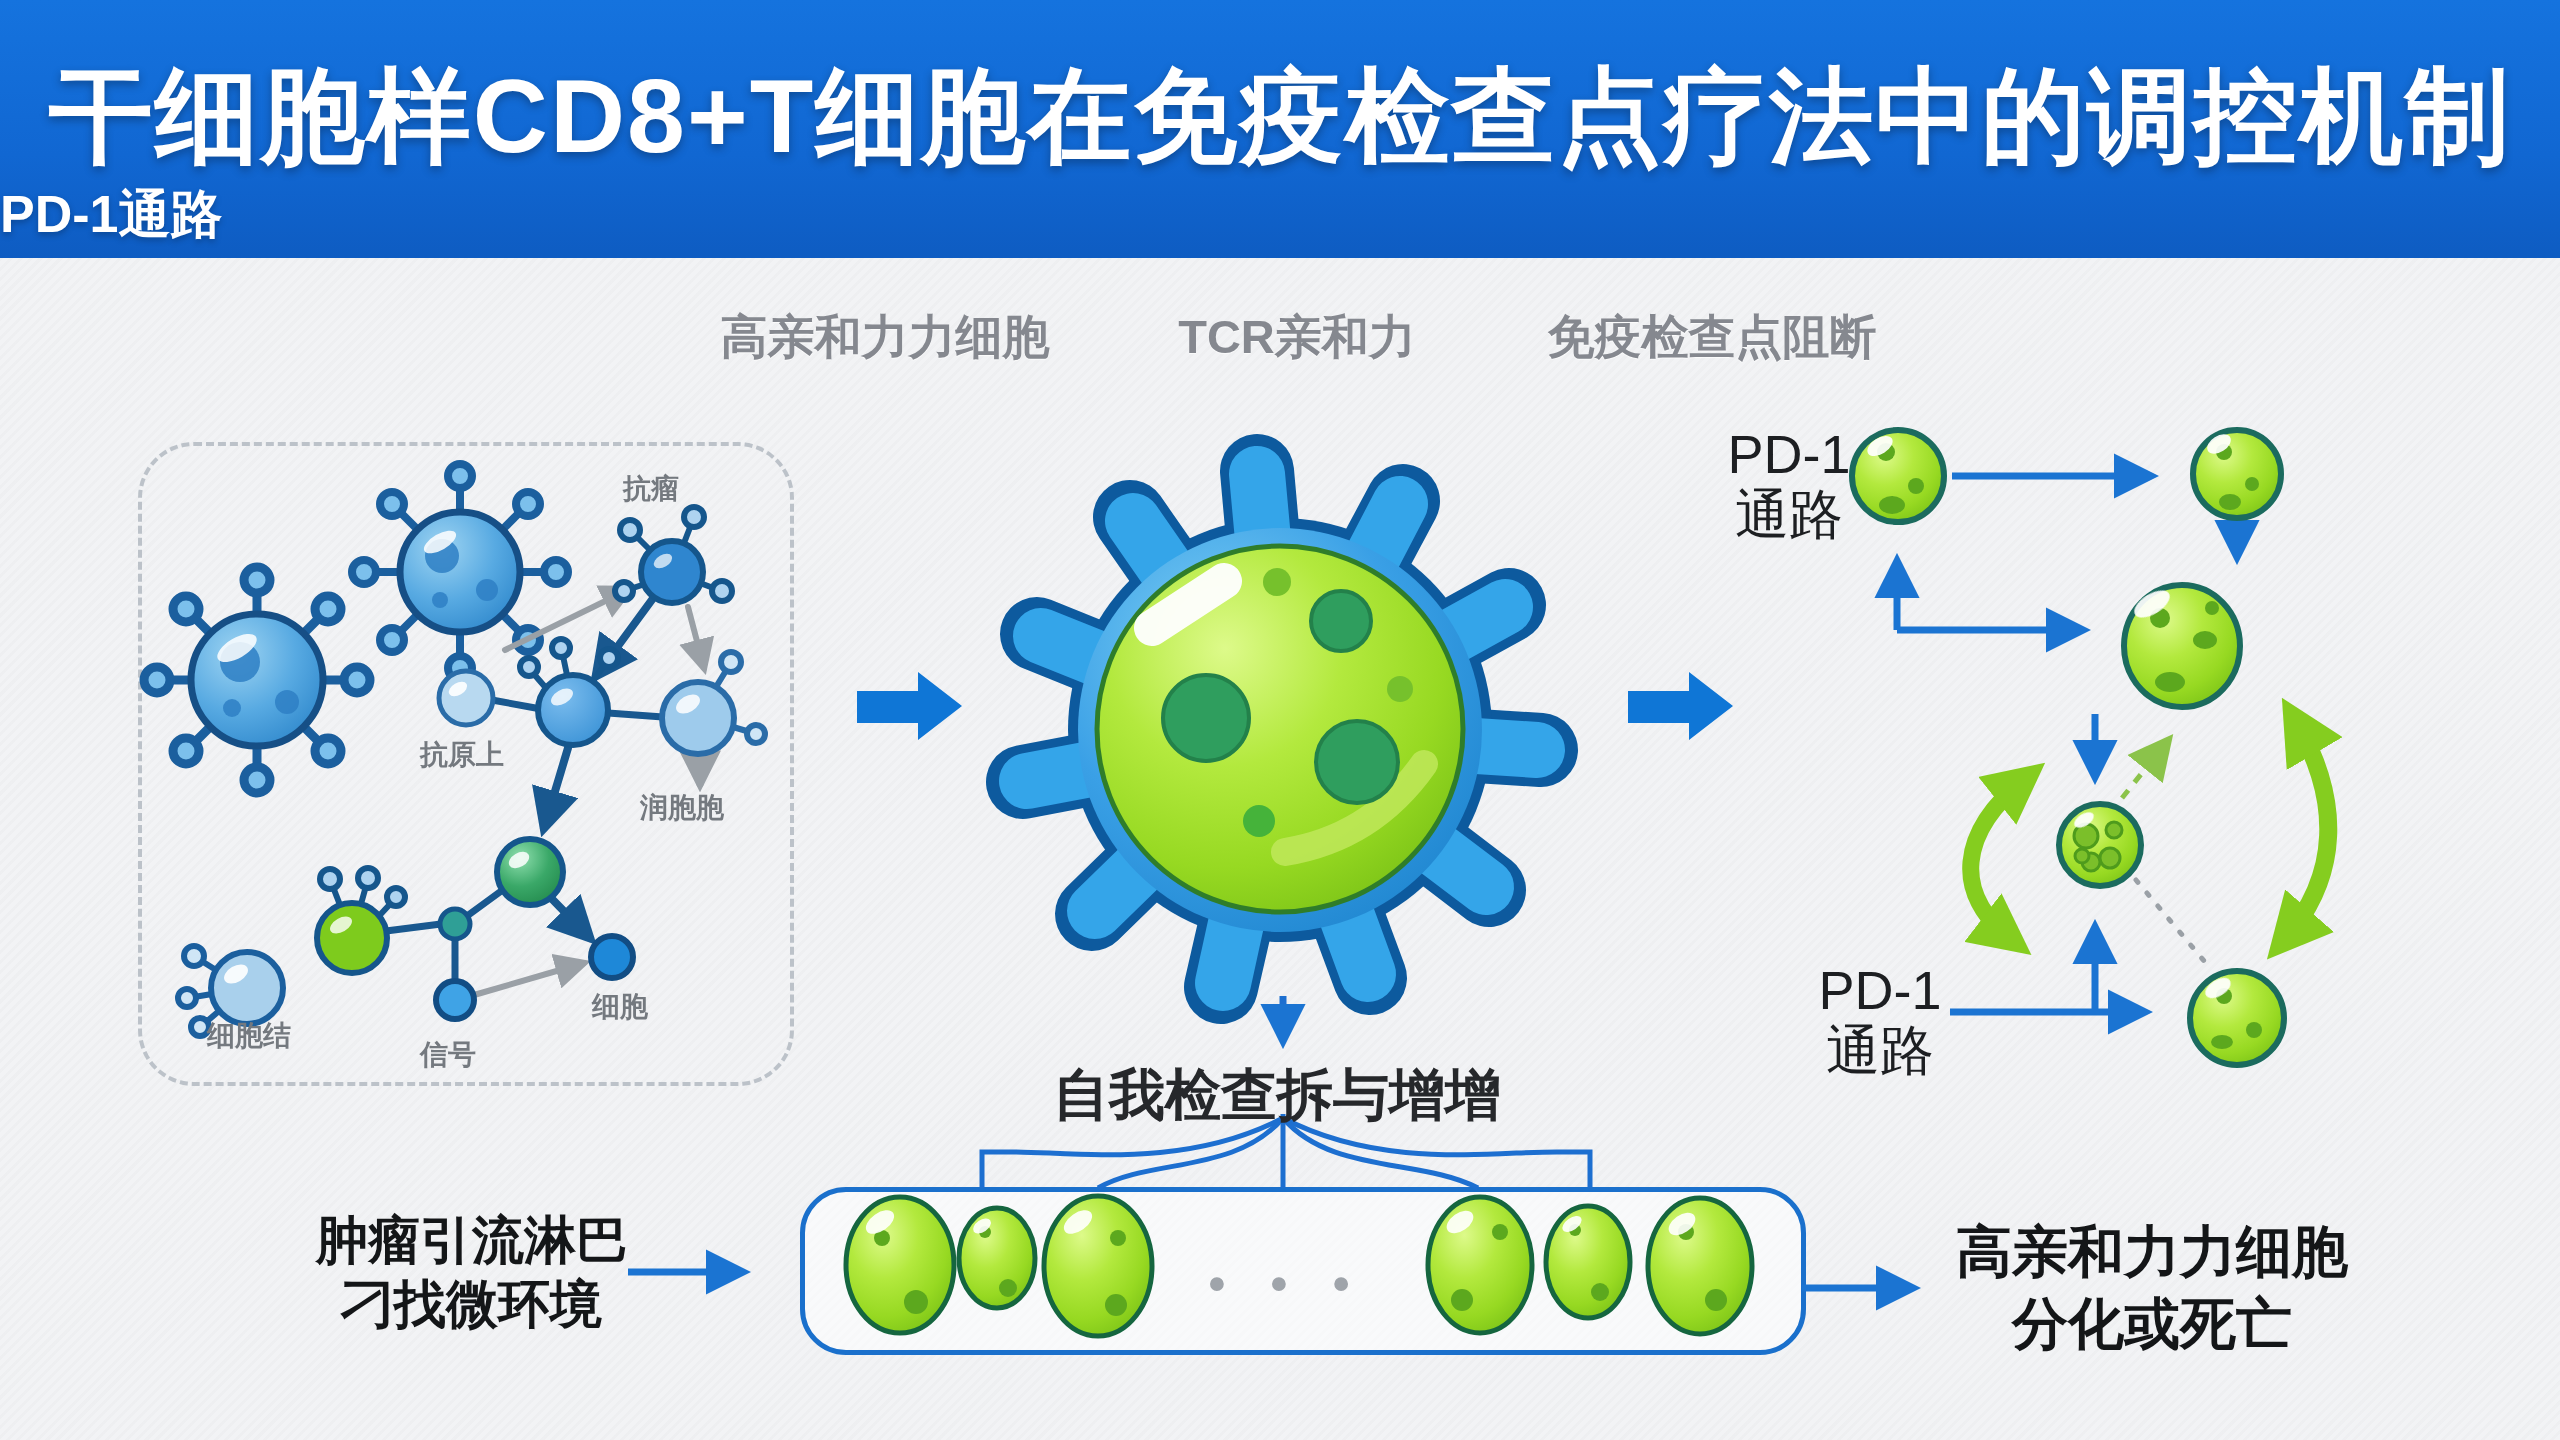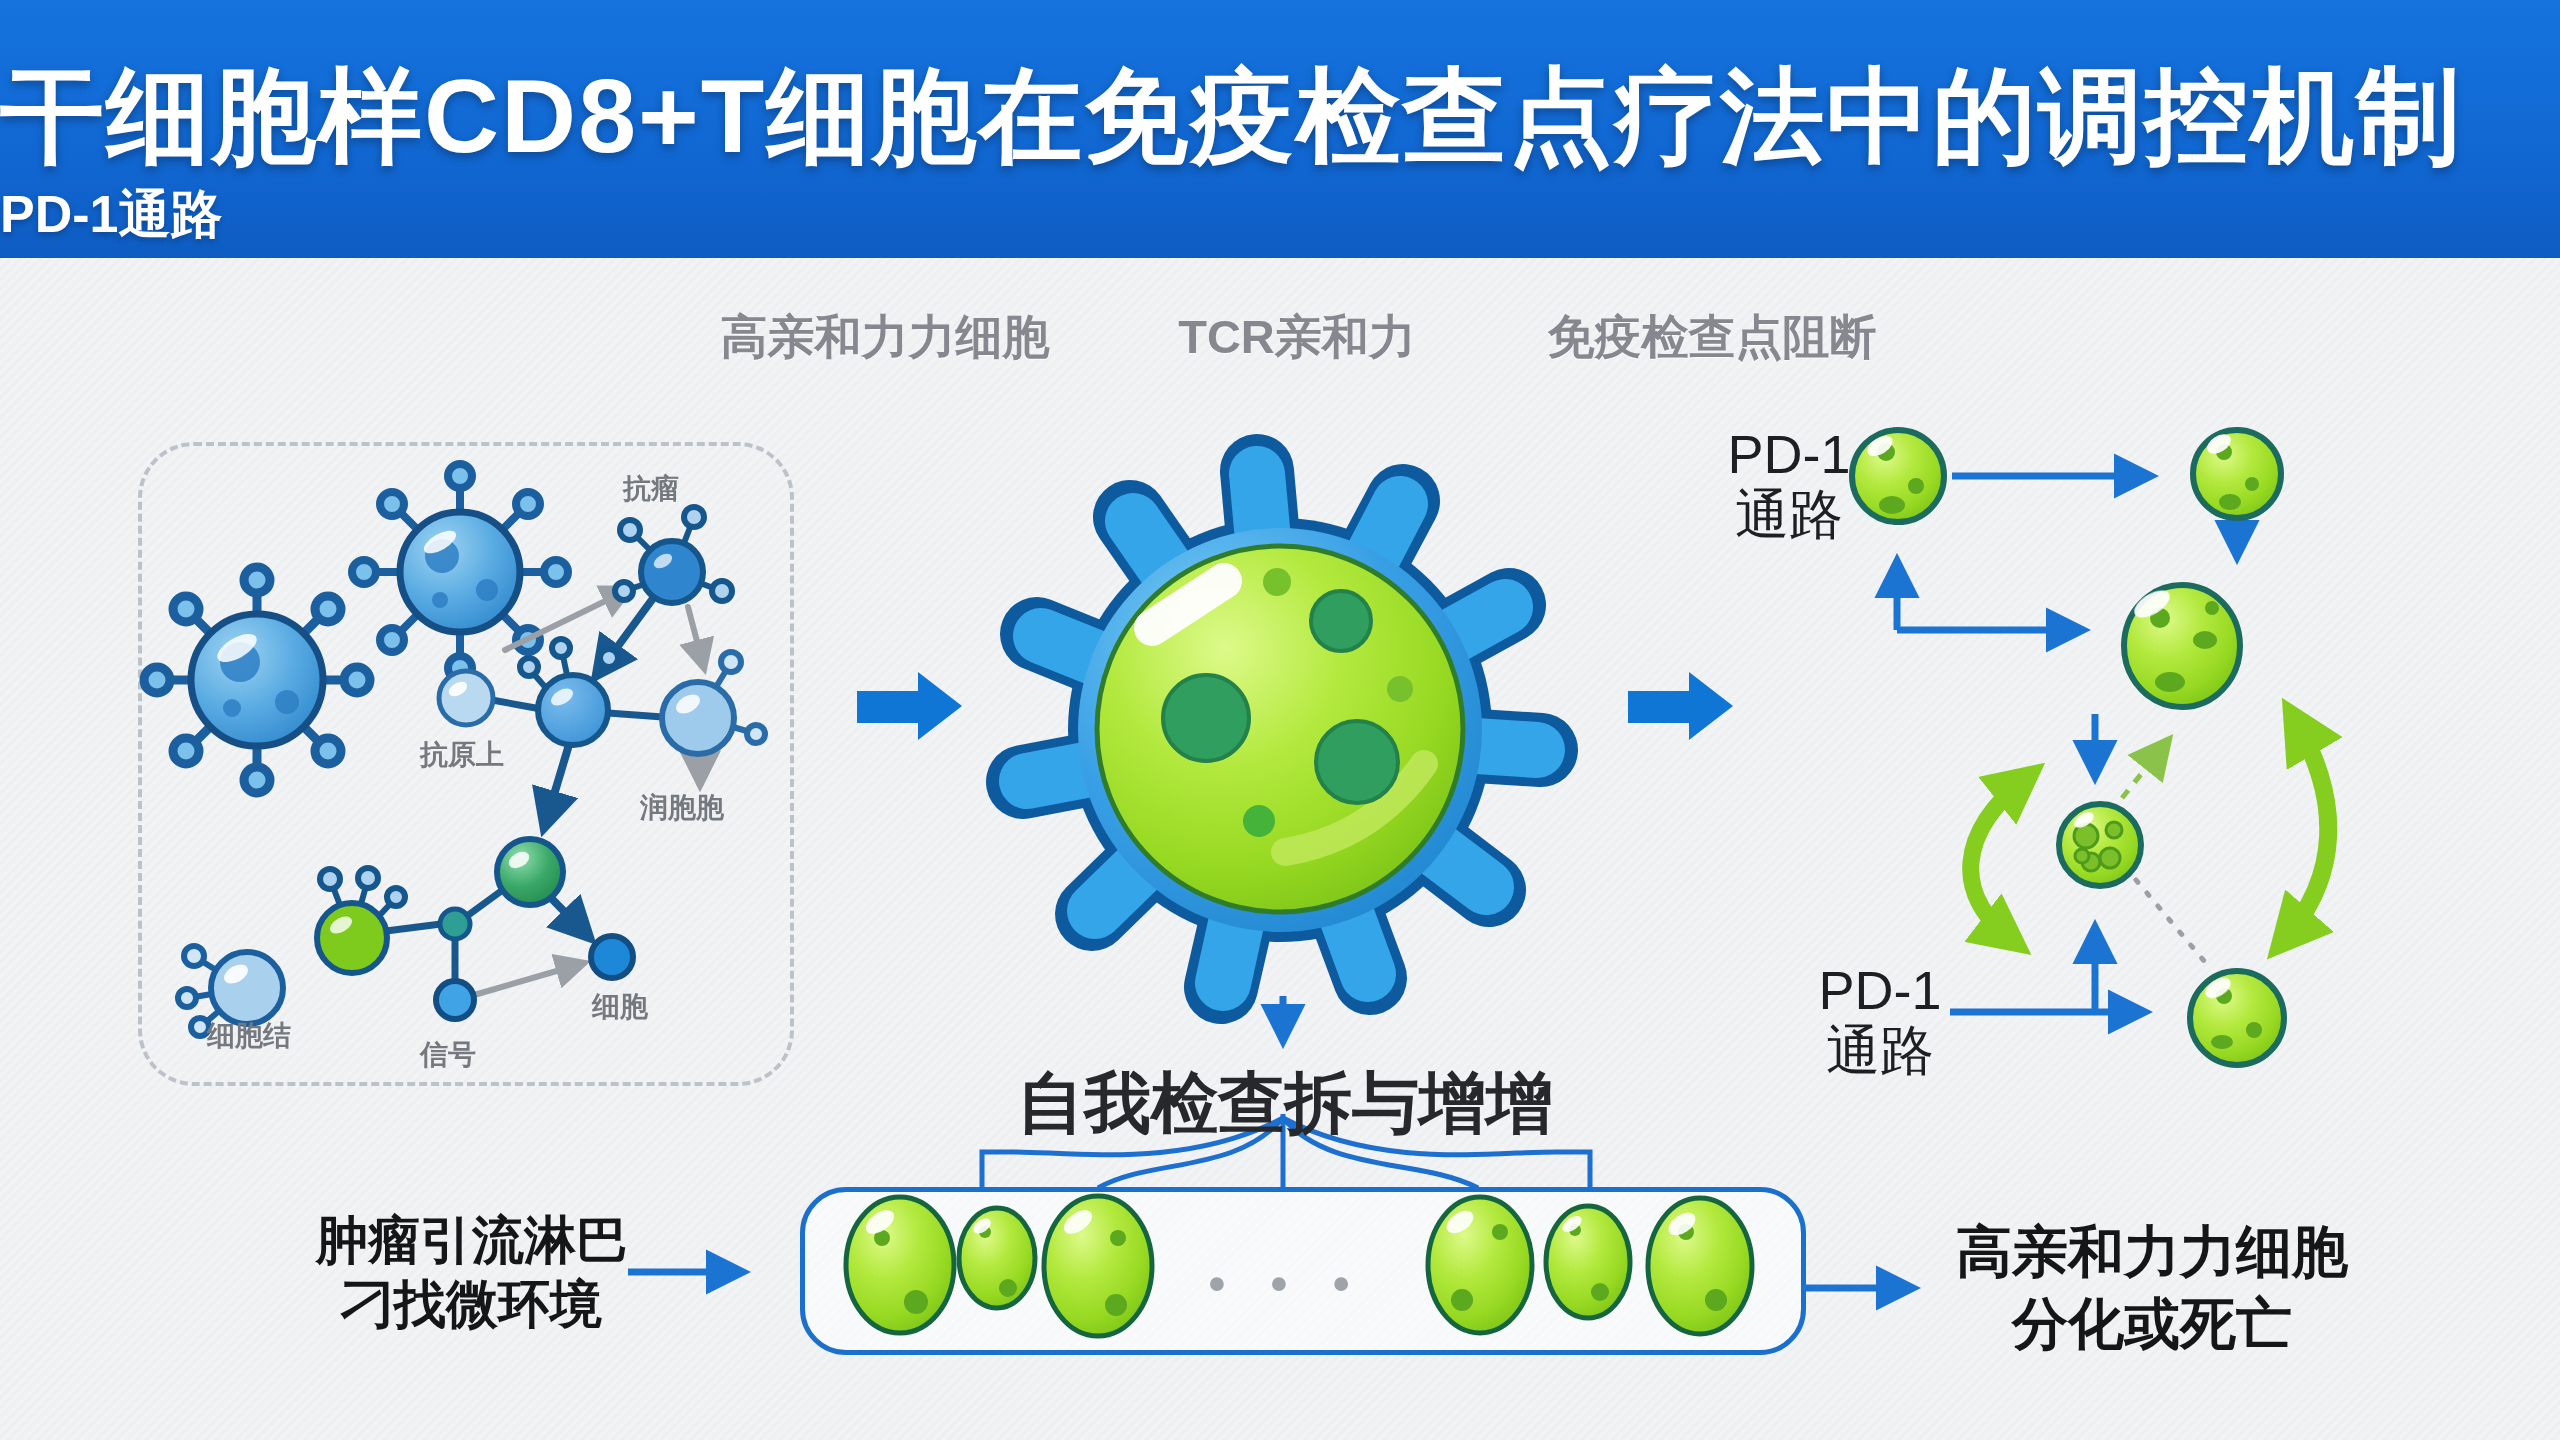--- a/index.html
+++ b/index.html
@@ -6,37 +6,37 @@
   #stage{
     position:relative; width:2560px; height:1440px; overflow:hidden;
     background:#f2f3f5;
     background-image:repeating-linear-gradient(135deg, rgba(0,0,0,0.015) 0 3px, transparent 3px 7px);
     font-family:"Liberation Sans","DejaVu Sans",sans-serif;
   }
   .abs{position:absolute;}
   
   #header{left:0;top:0;width:2560px;height:258px;
     background:linear-gradient(180deg,#1573de 0%,#1167d2 60%,#0e5cc2 100%);}
-  #title{left:0;top:48px;width:2560px;text-align:left;color:#ffffff;
+  #title{left:0;top:48px;width:2560px;text-align:center;color:#ffffff;
     font-size:104px;font-weight:900;letter-spacing:2px;
     text-shadow:0 4px 10px rgba(0,0,0,0.30);white-space:nowrap;}
   #subtitle{left:0;top:180px;width:2560px;text-align:left;color:#ffffff;
     font-size:52px;font-weight:800;text-shadow:0 3px 6px rgba(0,0,0,0.25);}
   
   .collbl{top:306px;transform:translateX(-50%);color:#85888f;font-size:47px;
     font-weight:600;white-space:nowrap;text-shadow:0 1px 1px rgba(255,255,255,.8);}
   
   #lymphbox{left:138px;top:442px;width:648px;height:636px;border:4px dashed #bcc2c9;border-radius:56px;}
   #poolbox{left:800px;top:1187px;width:996px;height:158px;border:5px solid #1a70cc;border-radius:46px;background:rgba(255,255,255,0.55);}
   
   .lbl{color:#74797f;font-size:28px;font-weight:700;transform:translateX(-50%);white-space:nowrap;}
   .dark{color:#1d1f22;}
   .big{font-size:54px;}
   .twoline{line-height:60px;text-align:center;}
-  #selfcheck{left:1277px;top:1058px;transform:translateX(-50%);color:#26282b;font-size:67px;font-weight:700;white-space:nowrap;margin-left:8px;}
+  #selfcheck{left:1277px;top:1058px;transform:translateX(-50%);color:#26282b;font-size:56px;font-weight:700;white-space:nowrap;}
   #dots{left:1287px;top:1256px;transform:translateX(-50%);color:#9fa4aa;font-size:48px;font-weight:900;letter-spacing:16px;white-space:nowrap;}
   .bl{line-height:64px;text-align:center;color:#141618;font-weight:700;}
   svg{display:block;}
 </style>
 </head>
 <body>
 
 <div id="stage">
 
   <div id="header" class="abs">

